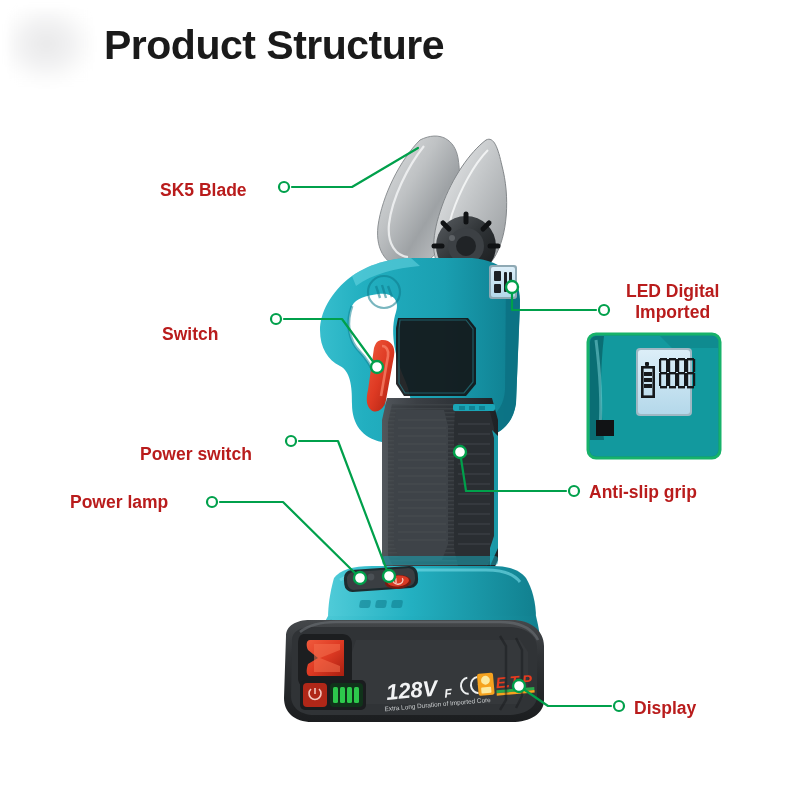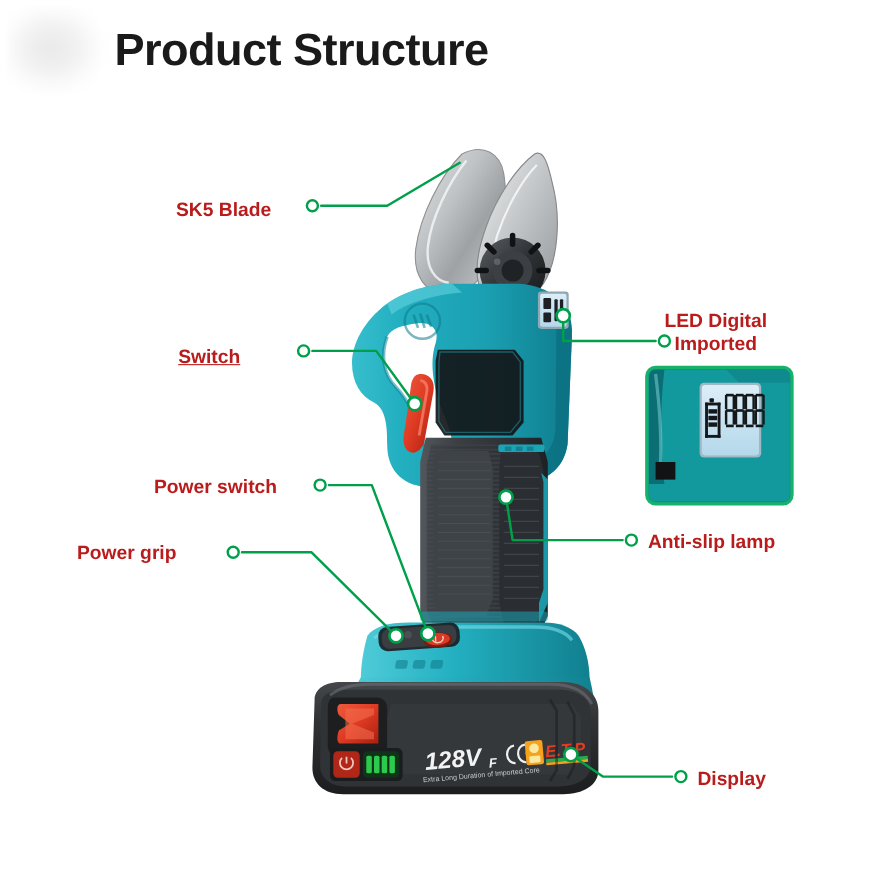--- a/index.html
+++ b/index.html
@@ -427,28 +427,28 @@
           <circle cx="460" cy="452" r="6" fill="#ffffff" stroke="#00A04B" stroke-width="2.4"></circle>
           <path d="M 611,706 L 548,706 L 519,686" stroke="#00A04B" stroke-width="2.2" fill="none" stroke-linejoin="round" stroke-linecap="round"></path>
           <circle cx="619" cy="706" r="5" fill="#ffffff" stroke="#00A04B" stroke-width="2.2"></circle>
           <circle cx="519" cy="686" r="6" fill="#ffffff" stroke="#00A04B" stroke-width="2.4"></circle>
         </g>
   </svg>
   </div>
 
   <div class="label right" style="left:160px;top:180px;">SK5 Blade</div>
 
-  <div class="label right" style="left:162px;top:314px;text-decoration:underline;">Switch</div>
-
-  <div class="label center" style="left:604px;top:281px;">
+  <div class="label right" style="left:162px;top:324px;">Switch</div>
+
+  <div class="label center" style="left:626px;top:281px;">
     <div>LED Digital</div>
     <div>Imported</div>
   </div>
 
-  <div class="label right" style="left:140px;top:432px;">Power switch</div>
-
-  <div class="label right" style="left:70px;top:492px;">Power grip</div>
-
-  <div class="label right" style="left:589px;top:482px;">Anti-slip lamp</div>
+  <div class="label right" style="left:140px;top:444px;">Power switch</div>
+
+  <div class="label right" style="left:70px;top:492px;">Power lamp</div>
+
+  <div class="label right" style="left:589px;top:482px;">Anti-slip grip</div>
 
   <div class="label right" style="left:634px;top:698px;">Display</div>
 
 </div>
 
 </body></html>

